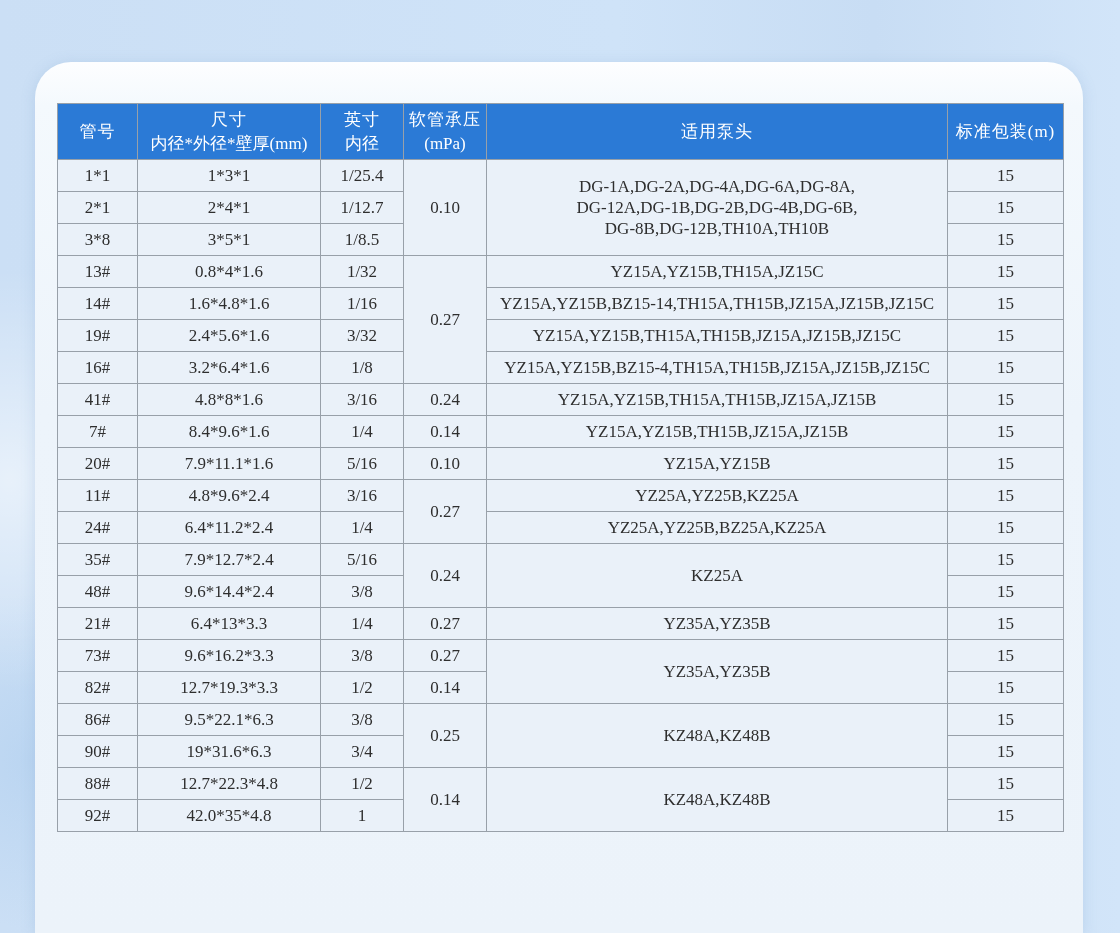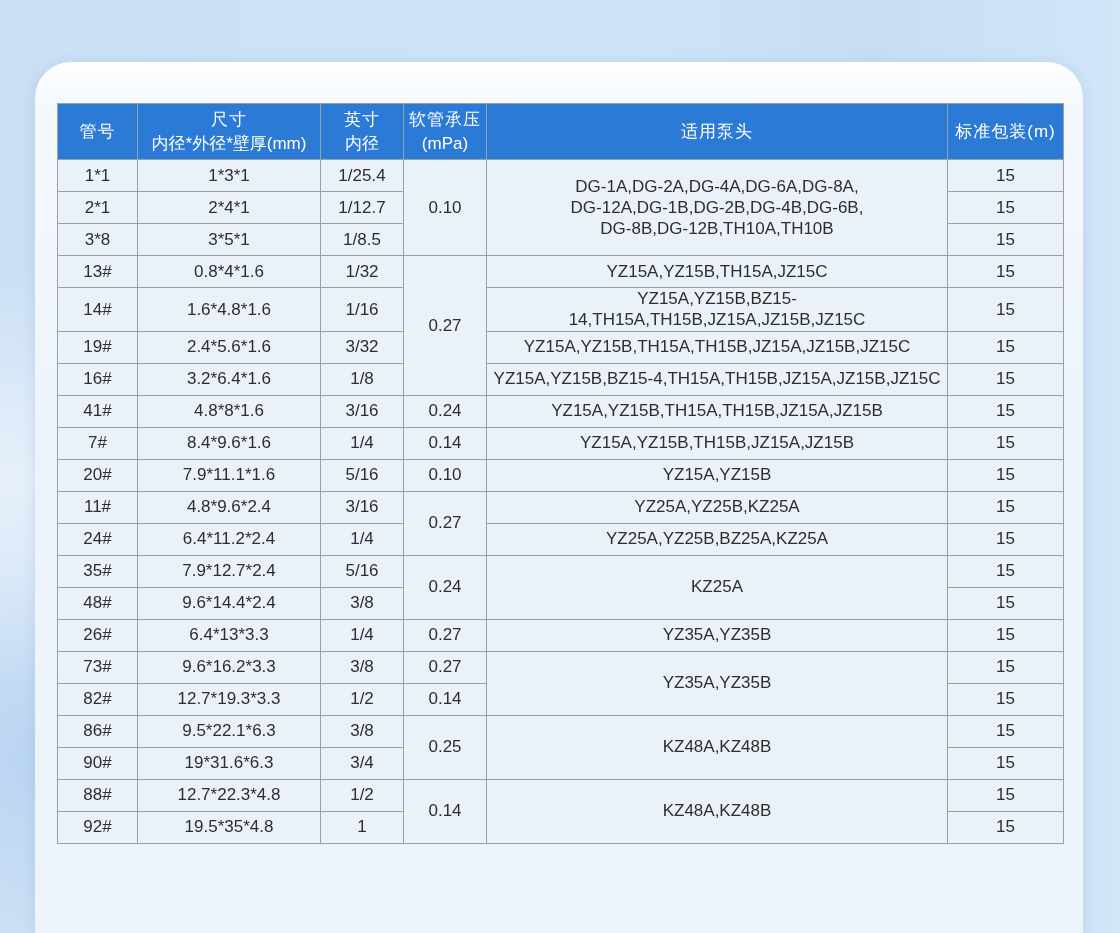--- a/index.html
+++ b/index.html
@@ -22,20 +22,21 @@
     border-radius: 36px 36px 0 0;
     background: linear-gradient(180deg, #fdfeff 0%, #f4f9fd 5%, #edf4fb 40%, #ecf3fa 100%);
     box-shadow: 0 2px 14px rgba(120,160,205,0.25);
   }
   table.spec {
     position: absolute;
     left: 22px; top: 41px;
     border-collapse: collapse;
     table-layout: fixed;
     width: 1006px;
+    font-family: Liberation Serif, serif;
   }
   .spec th, .spec td {
     border: 1px solid #98a0a9;
     text-align: center;
     vertical-align: middle;
     padding: 0 2px;
   }
   .spec thead th {
     background: #2b7ad6;
     color: #ffffff;
@@ -177,21 +178,21 @@
         <td rowspan="2">KZ25A</td>
         <td>15</td>
       </tr>
       <tr>
         <td>48#</td>
         <td>9.6*14.4*2.4</td>
         <td>3/8</td>
         <td>15</td>
       </tr>
       <tr>
-        <td>26#</td>
+        <td>21#</td>
         <td>6.4*13*3.3</td>
         <td>1/4</td>
         <td>0.27</td>
         <td>YZ35A,YZ35B</td>
         <td>15</td>
       </tr>
       <tr>
         <td>73#</td>
         <td>9.6*16.2*3.3</td>
         <td>3/8</td>
@@ -223,19 +224,19 @@
       <tr>
         <td>88#</td>
         <td>12.7*22.3*4.8</td>
         <td>1/2</td>
         <td rowspan="2">0.14</td>
         <td rowspan="2">KZ48A,KZ48B</td>
         <td>15</td>
       </tr>
       <tr>
         <td>92#</td>
-        <td>19.5*35*4.8</td>
+        <td>42.0*35*4.8</td>
         <td>1</td>
         <td>15</td>
       </tr>
     </tbody>
   </table>
 </div>
 
 </body></html>

